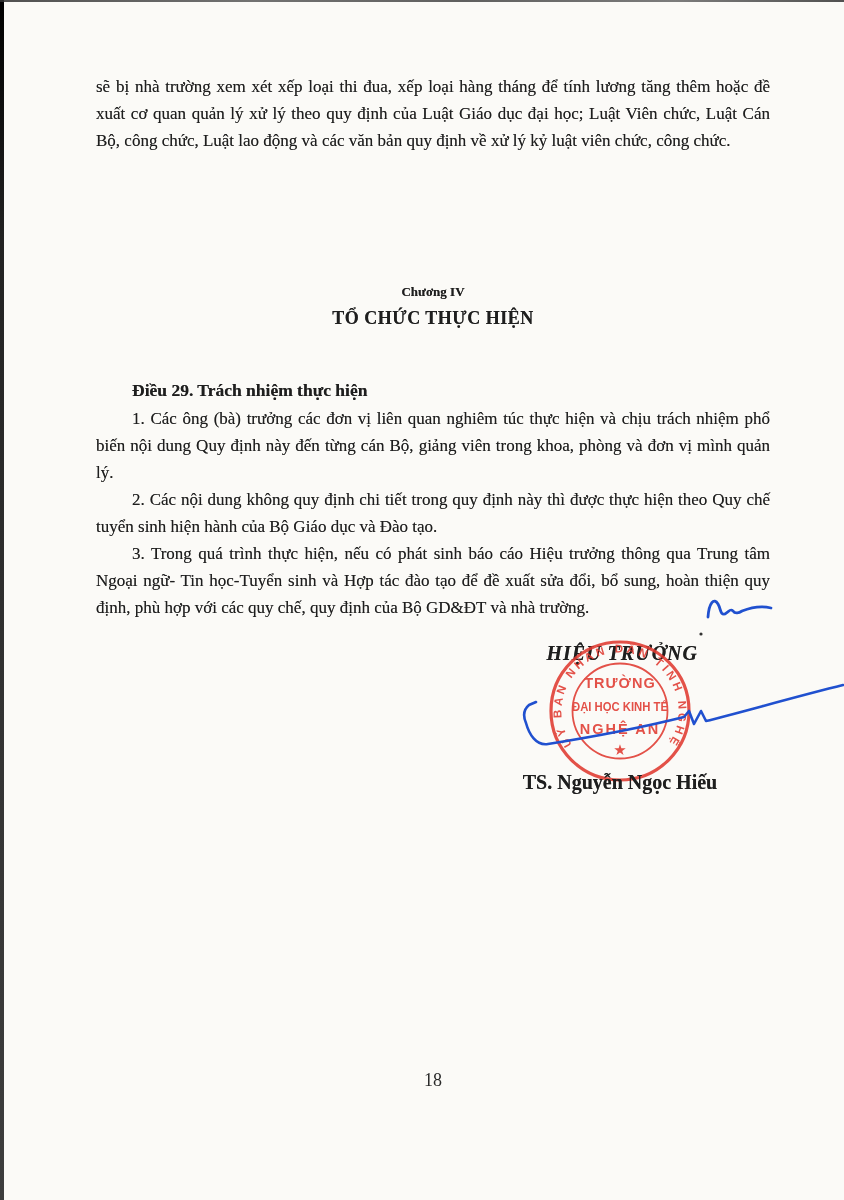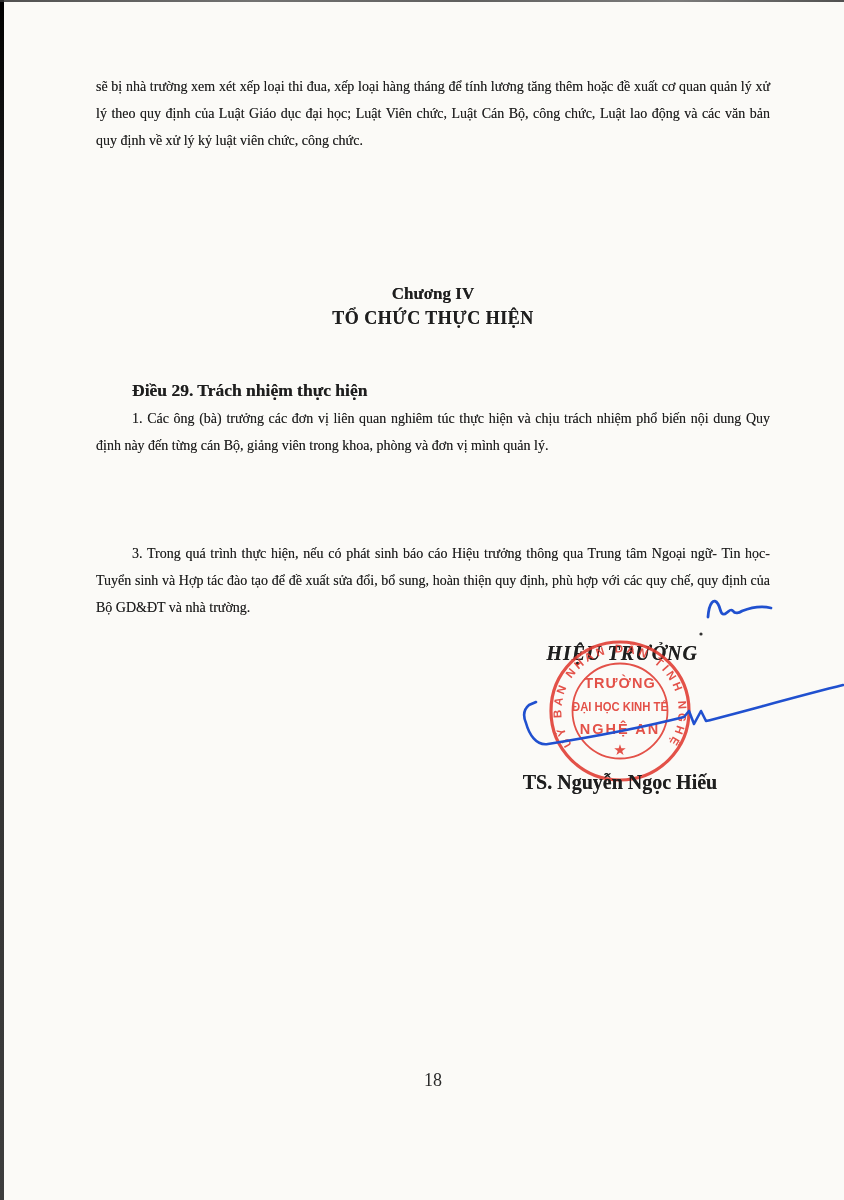--- a/index.html
+++ b/index.html
@@ -16,21 +16,21 @@
     position:absolute; left:0; top:0; width:4px; height:1200px;
     background:linear-gradient(180deg,#000 0%, #222 20%, #333 60%, #3d3d3d 100%);
   }
   .scan-edge-top {
     position:absolute; left:0; top:0; width:844px; height:2px;
     background:linear-gradient(90deg,#333 0%, #5a5a5a 30%, #444 55%, #666 80%, #333 100%);
     opacity:.85;
   }
   .body-text {
     position:absolute; left:96px; width:674px;
-    font-size:14px; line-height:27px;
+    font-size:17px; line-height:27px;
     text-align:justify;
     text-shadow:0 0 .5px rgba(0,0,0,.5);
     margin-top:15px;
   }
   .indent { text-indent:36px; }
   .heading-center {
     position:absolute; left:96px; width:674px;
     text-align:center; font-weight:bold;
     text-shadow:0 0 .5px rgba(0,0,0,.6);
   }
@@ -63,28 +63,29 @@
 <body>
 
 <div class="page">
 
   <div class="scan-edge-left"></div>
   <div class="scan-edge-top"></div>
 
   <p class="body-text" style="top:58px;">sẽ bị nhà trường xem xét xếp loại thi đua, xếp loại hàng tháng để tính lương tăng thêm hoặc đề xuất cơ quan quản lý xử lý theo quy định của Luật Giáo dục đại học; Luật Viên chức, Luật Cán Bộ, công chức, Luật lao động và các văn bản quy định về xử lý kỷ luật viên chức, công chức.</p>
 
 
-  <div class="heading-center" style="top:284px; font-size:17px;">Chương IV</div>
+  <div class="heading-center" style="top:284px; font-size:13px;">Chương IV</div>
 
   <div class="heading-center" style="top:308px; font-size:18px; letter-spacing:.5px;">TỔ CHỨC THỰC HIỆN</div>
 
   <div class="article-heading" style="top:380px;">Điều 29. Trách nhiệm thực hiện</div>
 
   <p class="body-text indent" style="top:390px;">1. Các ông (bà) trưởng các đơn vị liên quan nghiêm túc thực hiện và chịu trách nhiệm phổ biến nội dung Quy định này đến từng cán Bộ, giảng viên trong khoa, phòng và đơn vị mình quản lý.</p>
 
+  <p class="body-text indent" style="top:471px;">2. Các nội dung không quy định chi tiết trong quy định này thì được thực hiện theo Quy chế tuyển sinh hiện hành của Bộ Giáo dục và Đào tạo.</p>
 
   <p class="body-text indent" style="top:525px;">3. Trong quá trình thực hiện, nếu có phát sinh báo cáo Hiệu trưởng thông qua Trung tâm Ngoại ngữ- Tin học-Tuyển sinh và Hợp tác đào tạo để đề xuất sửa đổi, bổ sung, hoàn thiện quy định, phù hợp với các quy chế, quy định của Bộ GD&amp;ĐT và nhà trường.</p>
 
   <div class="sig-title">HIỆU TRƯỞNG</div>
 
   <svg class="stamp-svg" width="160" height="160" viewBox="0 0 160 160">
     <circle cx="80" cy="80" r="69" fill="none" stroke="#e03a31" stroke-width="3.2"></circle>
     <circle cx="80" cy="80" r="47.5" fill="none" stroke="#e03a31" stroke-width="1.8"></circle>
     <defs>
       <path id="ringPath" d="M 32.1 113.6 A 58.5 58.5 0 1 1 127.9 113.6" fill="none"></path>

